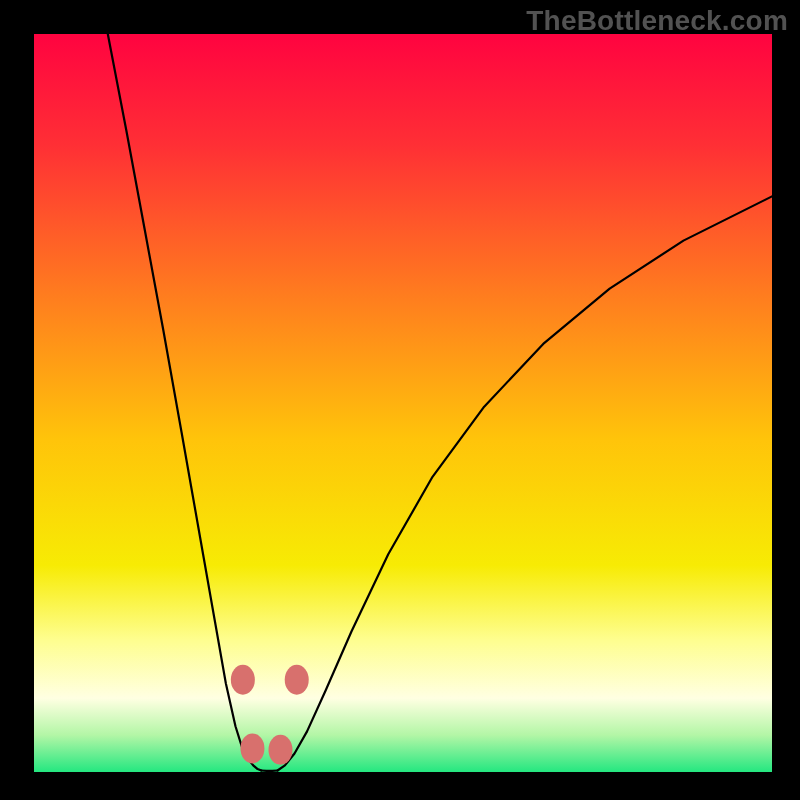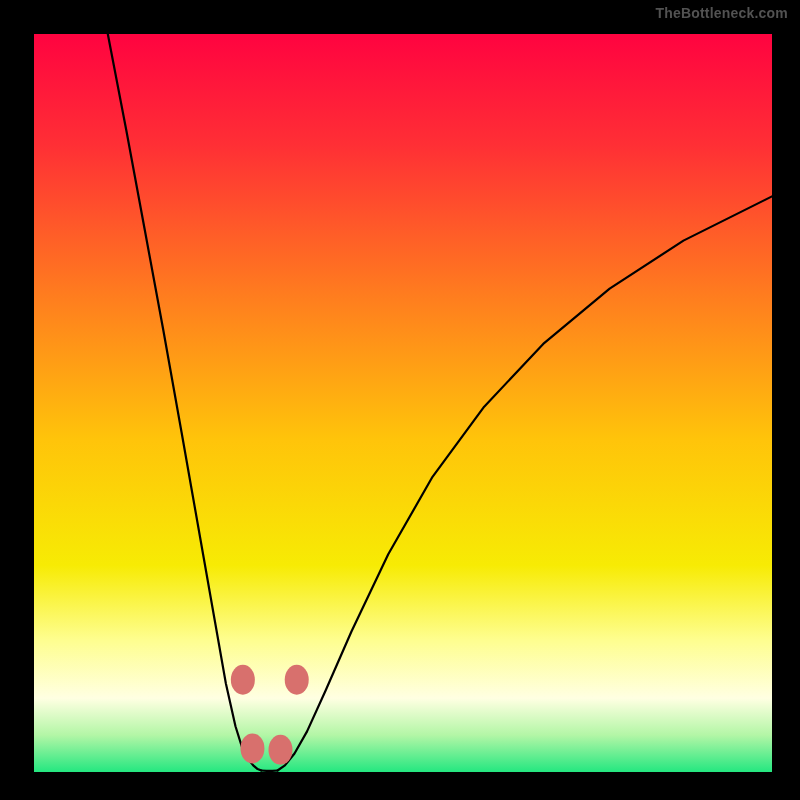--- a/index.html
+++ b/index.html
@@ -22,21 +22,21 @@
     left: 34px;
     top: 34px;
     width: 738px;
     height: 738px;
   }
   .attribution {
     position: absolute;
     top: 5px;
     right: 12px;
     font-family: Arial, Helvetica, sans-serif;
-    font-size: 14px;
+    font-size: 28px;
     font-weight: bold;
     color: #525252;
     letter-spacing: 0.2px;
   }
 </style>
 </head>
 <body>
 
 <div class="canvas-wrap">
   <svg class="plot-area" viewBox="0 0 738 738" width="738" height="738" preserveAspectRatio="none">

